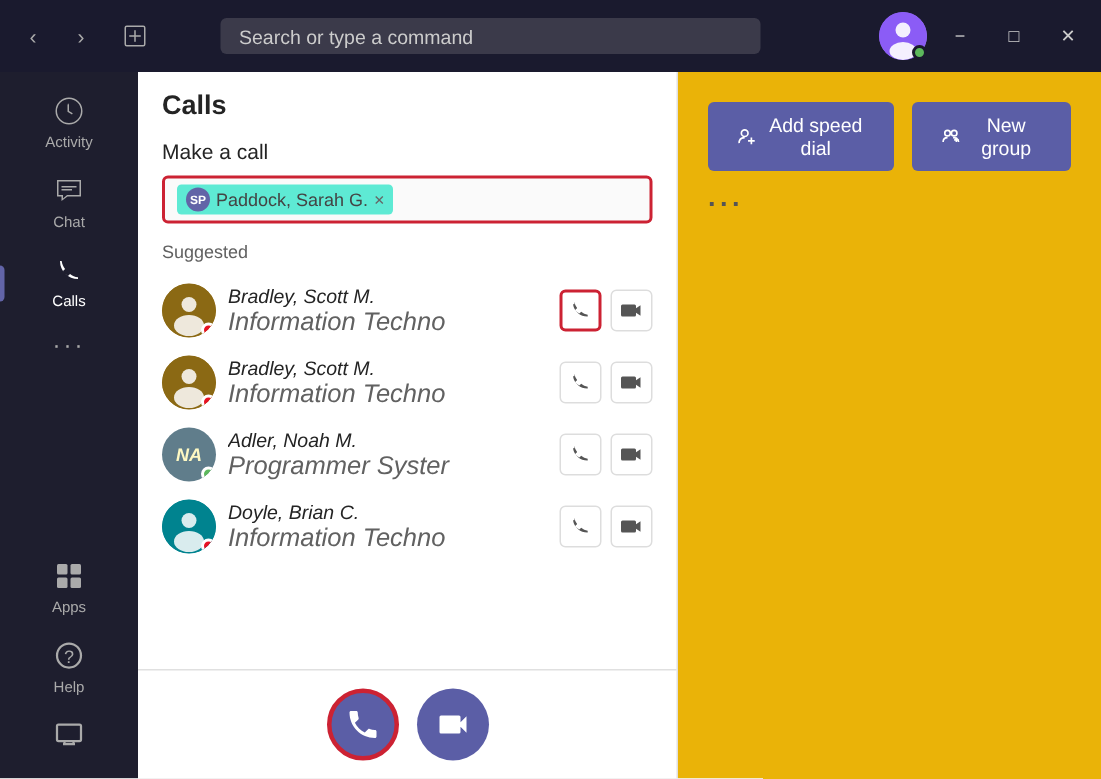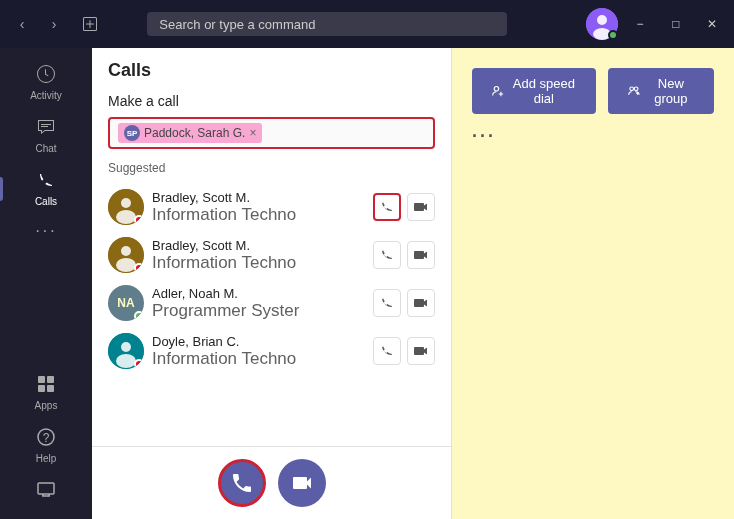--- a/index.html
+++ b/index.html
@@ -184,21 +184,21 @@
       margin: 0 16px 8px;
       border: 2px solid #cc2233;
       border-radius: 4px;
       display: flex;
       align-items: center;
       padding: 4px 8px;
       background: #fafafa;
       gap: 6px;
     }
     .search-tag {
-      background: #f9a8d4;
+      background: #5eead4;
       border-radius: 3px;
       padding: 2px 6px;
       font-size: 12px;
       color: #444;
       display: flex;
       align-items: center;
       gap: 4px;
     }
     .tag-icon {
       width: 16px;
@@ -227,20 +227,21 @@
     .contact-list {
       overflow-y: auto;
       flex: 1;
     }
     .contact-item {
       display: flex;
       align-items: center;
       padding: 6px 16px;
       cursor: pointer;
       gap: 8px;
+      font-style: italic;
     }
     .contact-avatar {
       width: 36px;
       height: 36px;
       border-radius: 50%;
       flex-shrink: 0;
       position: relative;
       display: flex;
       align-items: center;
       justify-content: center;
@@ -324,21 +325,21 @@
       background: #5b5ea6;
       border: 3px solid #cc2233;
     }
     .dial-btn.video {
       background: #5b5ea6;
     }
 
     
     .right-panel {
       flex: 1;
-      background: #fef9c3;
+      background: #eab308;
       padding: 20px;
       display: flex;
       flex-direction: column;
       gap: 12px;
     }
     .speed-dial-buttons {
       display: flex;
       gap: 12px;
     }
     .speed-dial-btn {

